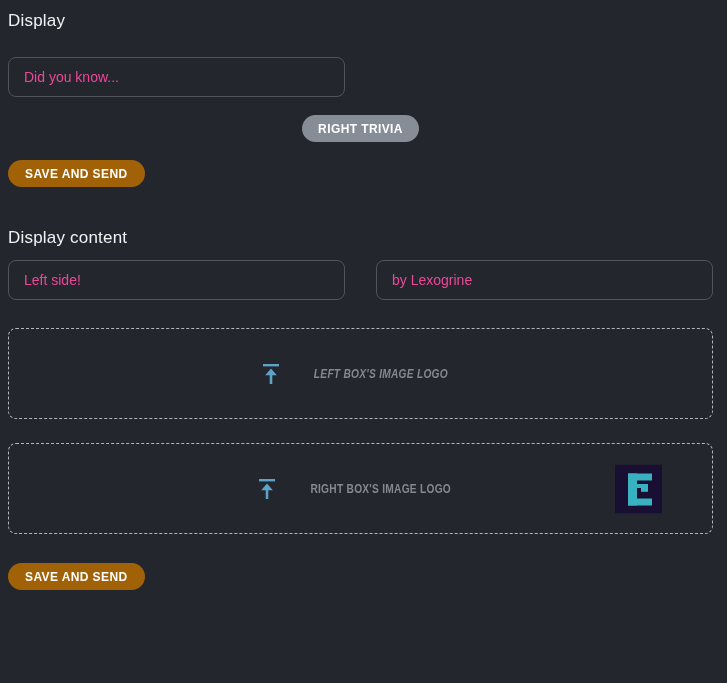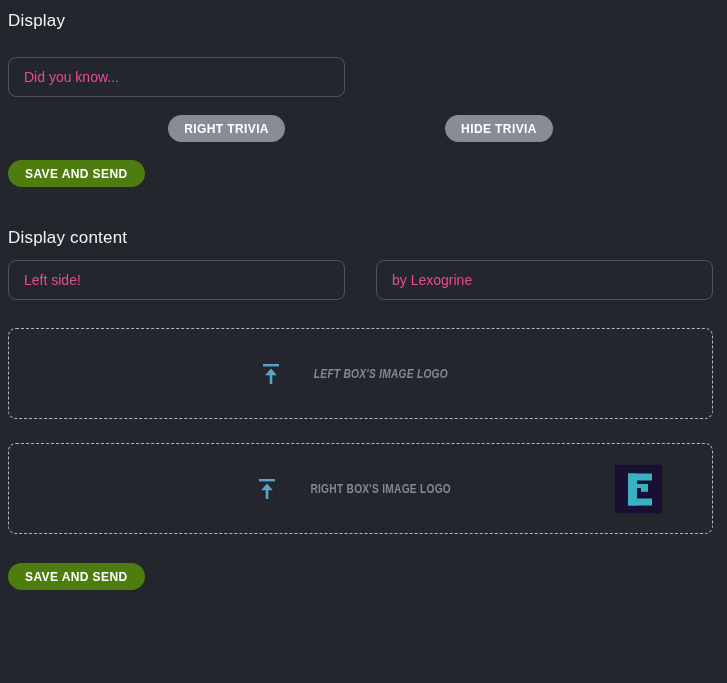--- a/index.html
+++ b/index.html
@@ -61,21 +61,21 @@
     font-size: 12px;
     font-weight: bold;
     letter-spacing: .4px;
     display: inline-flex;
     align-items: center;
     justify-content: center;
     cursor: pointer;
     white-space: nowrap;
   }
   .pill.gray { background: #868d96; padding: 0 16px; }
-  .pill.purple { background: #4d7c0f; padding: 0 17px; }
+  .pill.purple { background: #a16207; padding: 0 17px; }
   .save-top { margin-top: 18px; }
   .save-bottom { margin-top: 29px; }
 
   .dropzone {
     position: relative;
     box-sizing: border-box;
     height: 91px;
     border: 1px dashed #b4b7bc;
     border-radius: 8px;
     display: flex;
@@ -115,21 +115,20 @@
 
   
   <h2 class="section-title">Display</h2>
 
   <div class="grid-2 trivia-inputs">
     <input class="text-field" type="text" value="Did you know..." style="">
   </div>
 
   <div class="btn-row">
     <button class="pill gray">RIGHT TRIVIA</button>
-    <button class="pill gray">HIDE TRIVIA</button>
   </div>
 
   <button class="pill purple save-top">SAVE AND SEND</button>
 
   
   <h2 class="section-title display">Display content</h2>
 
   <div class="grid-2 display-inputs">
     <input class="text-field" type="text" value="Left side!" style="">
     <input class="text-field" type="text" value="by Lexogrine" style="">

